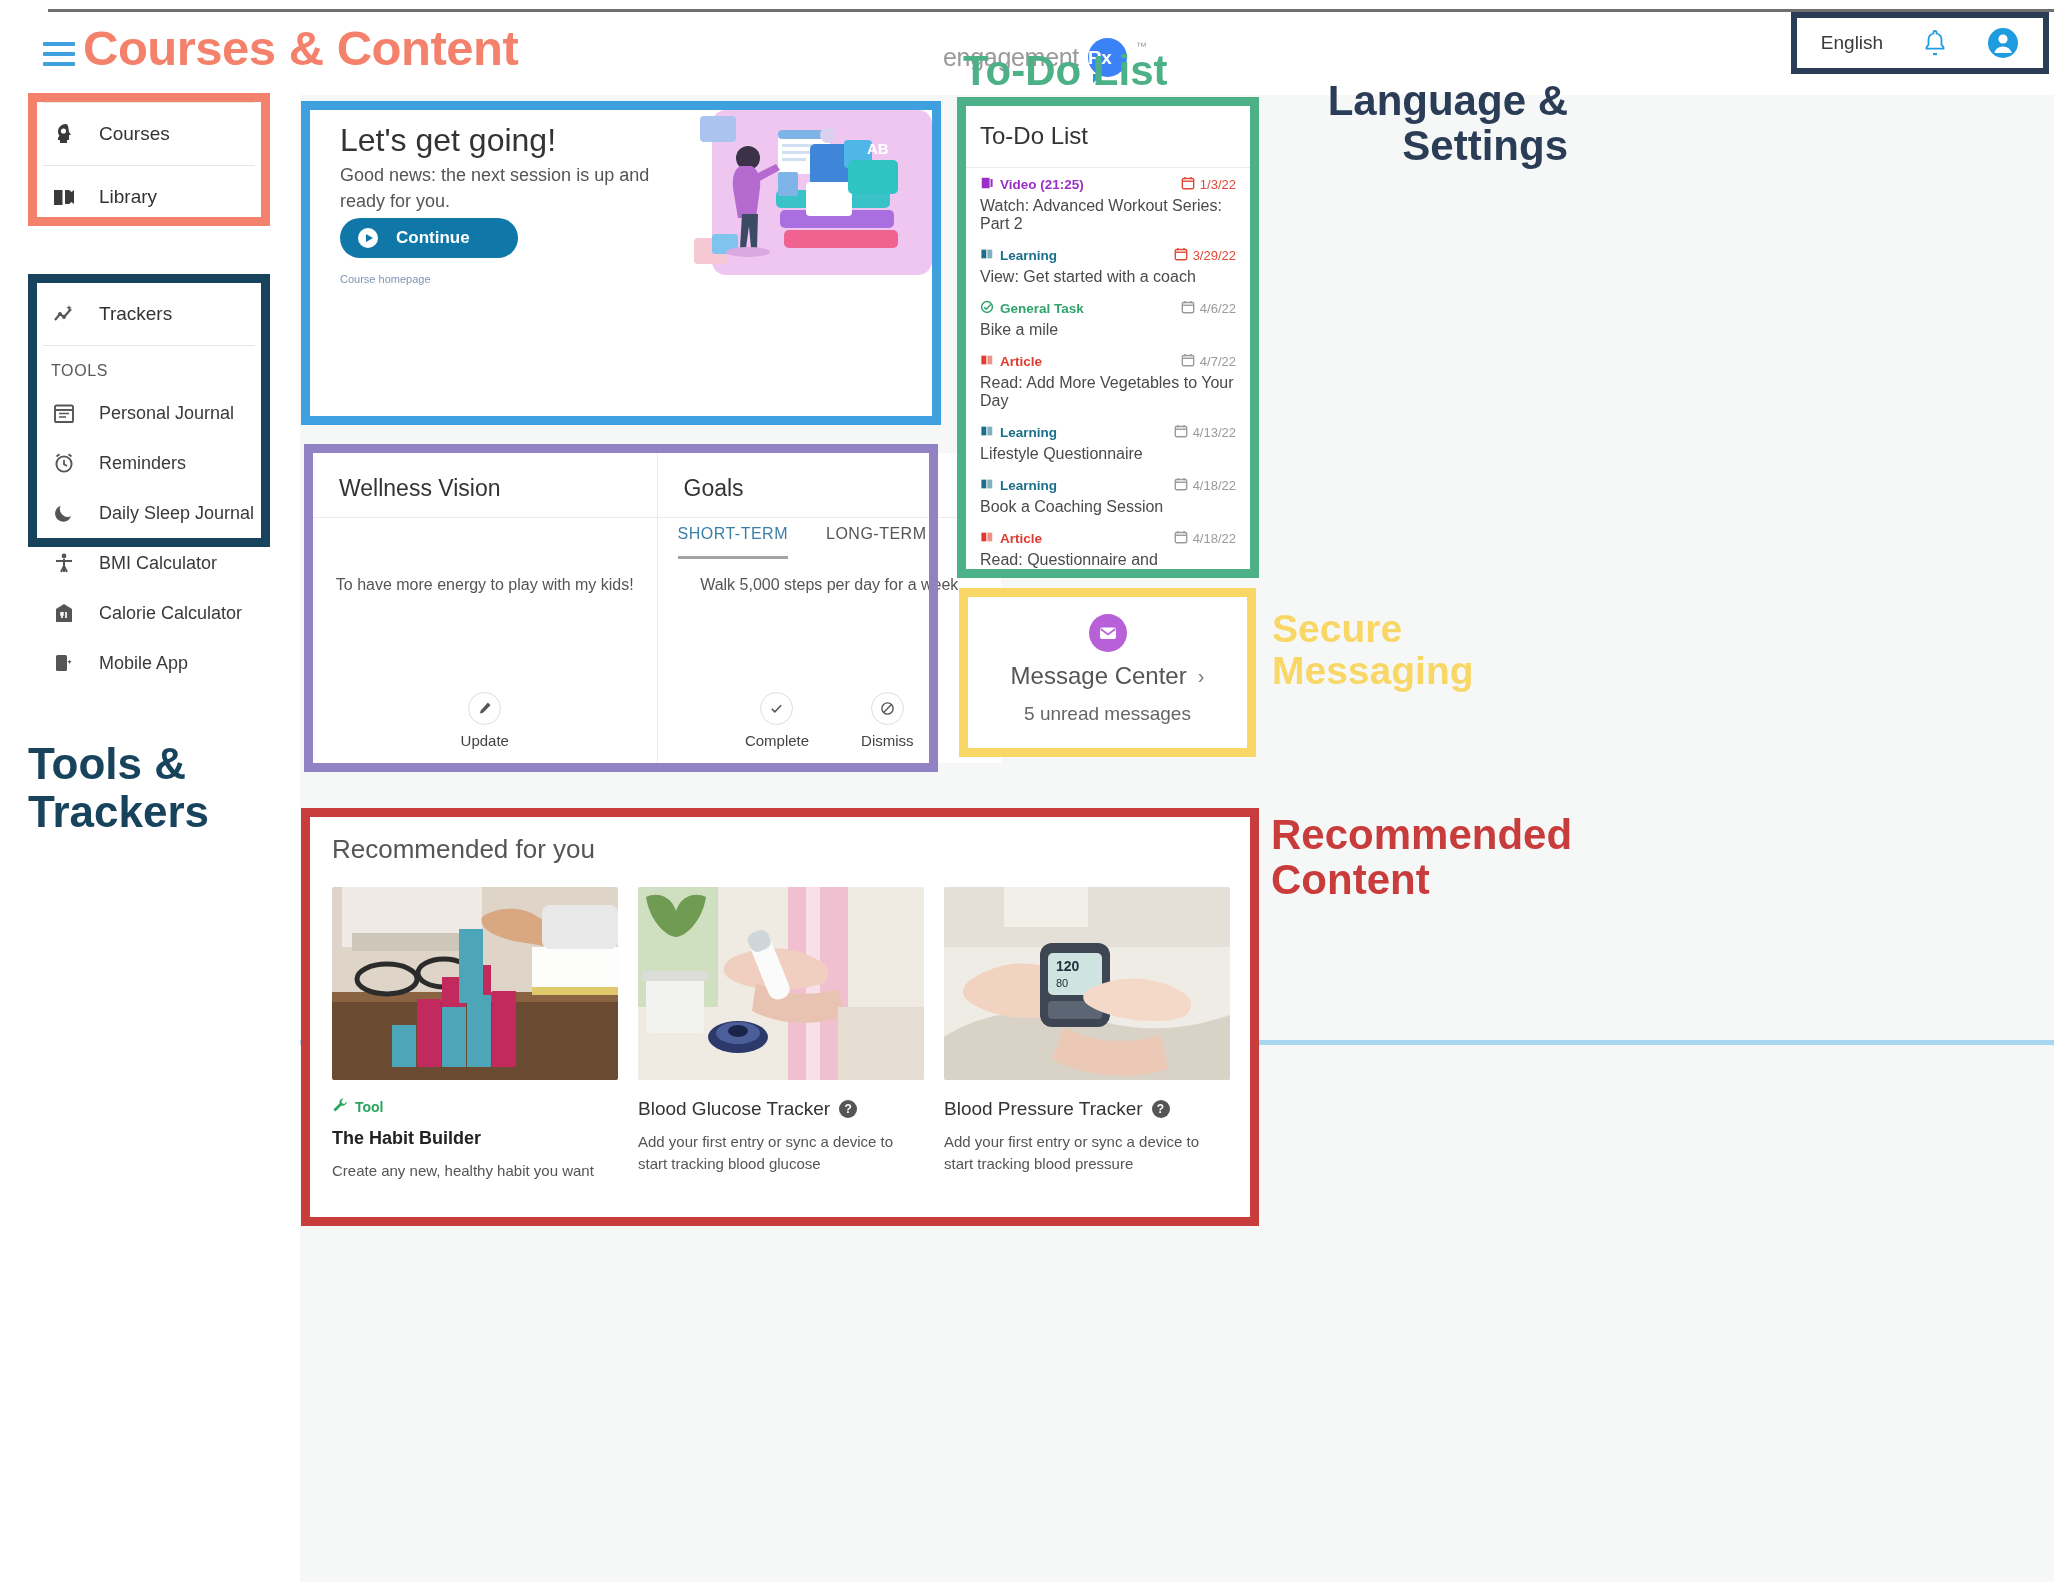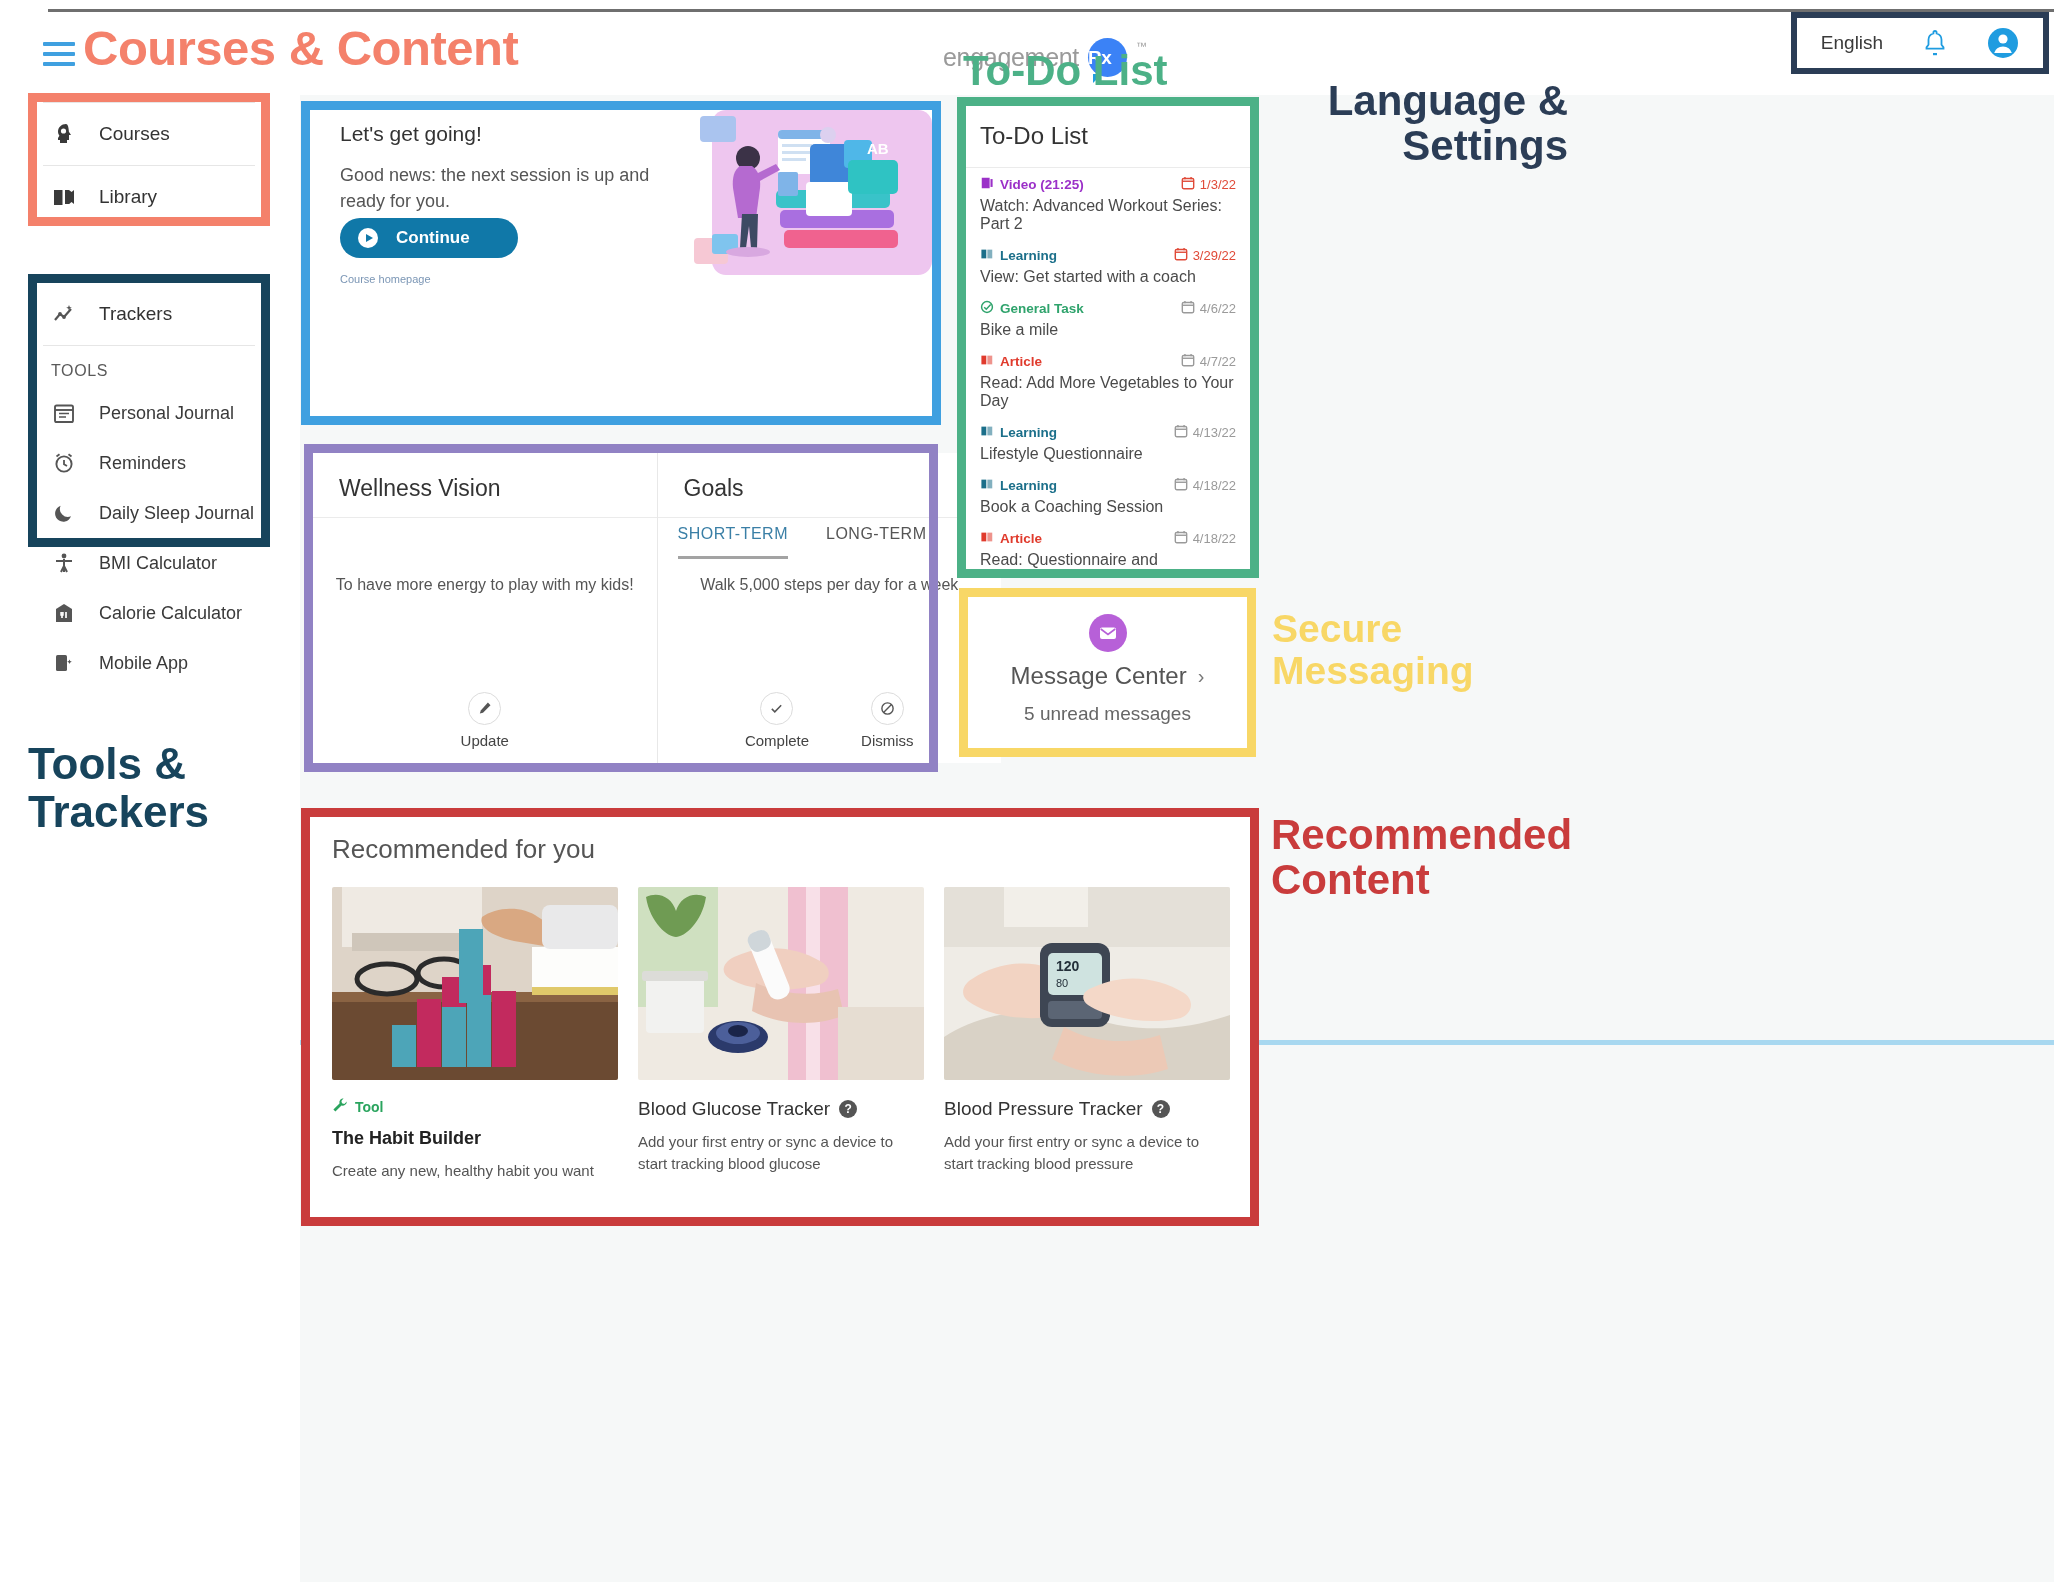--- a/index.html
+++ b/index.html
@@ -74,21 +74,21 @@
   .hl { position:absolute; border-style:solid; pointer-events:none; }
   .hl-cta     { left:301px;  top:101px; width:640px; height:324px; border-width:9px; border-color:#3fa0e0; }
   .hl-vision  { left:304px;  top:444px; width:634px; height:328px; border-width:9px; border-color:#9182c4; }
   .hl-todo    { left:957px;  top:97px;  width:302px; height:481px; border-width:9px; border-color:#4cb187; }
   .hl-msg     { left:959px;  top:588px; width:297px; height:169px; border-width:9px; border-color:#f8d766; }
   .hl-recom   { left:301px;  top:808px; width:958px; height:418px; border-width:9px; border-color:#c93c3c; }
 
   
   .cta-card { position:absolute; left:310px; top:110px; width:622px; height:306px;
               background:#fff; overflow:hidden; }
-  .cta-title { position:absolute; left:30px; top:12px; font-size:21px; color:#333; }
+  .cta-title { position:absolute; left:30px; top:12px; font-size:32px; color:#333; }
   .cta-sub { position:absolute; left:30px; top:52px; width:340px; font-size:18px; color:#555; line-height:1.45;}
   .cta-btn { position:absolute; left:30px; top:108px; width:178px; height:40px; border-radius:22px;
              background:#1078a8; color:#fff; display:flex; align-items:center; gap:18px;
              padding-left:18px; font-size:17px; font-weight:bold; border:none; cursor:pointer;}
   .cta-play { width:20px;height:20px;border-radius:50%;background:#fff;display:flex;
               align-items:center;justify-content:center;}
   .cta-play:after { content:""; border-left:7px solid #1078a8; border-top:4.5px solid transparent;
                     border-bottom:4.5px solid transparent; margin-left:2px;}
   .cta-link { position:absolute; left:30px; top:163px; font-size:11px; color:#7b96b5; text-decoration:none;}
   .cta-art { position:absolute; right:0; top:0; width:240px; height:165px; }

